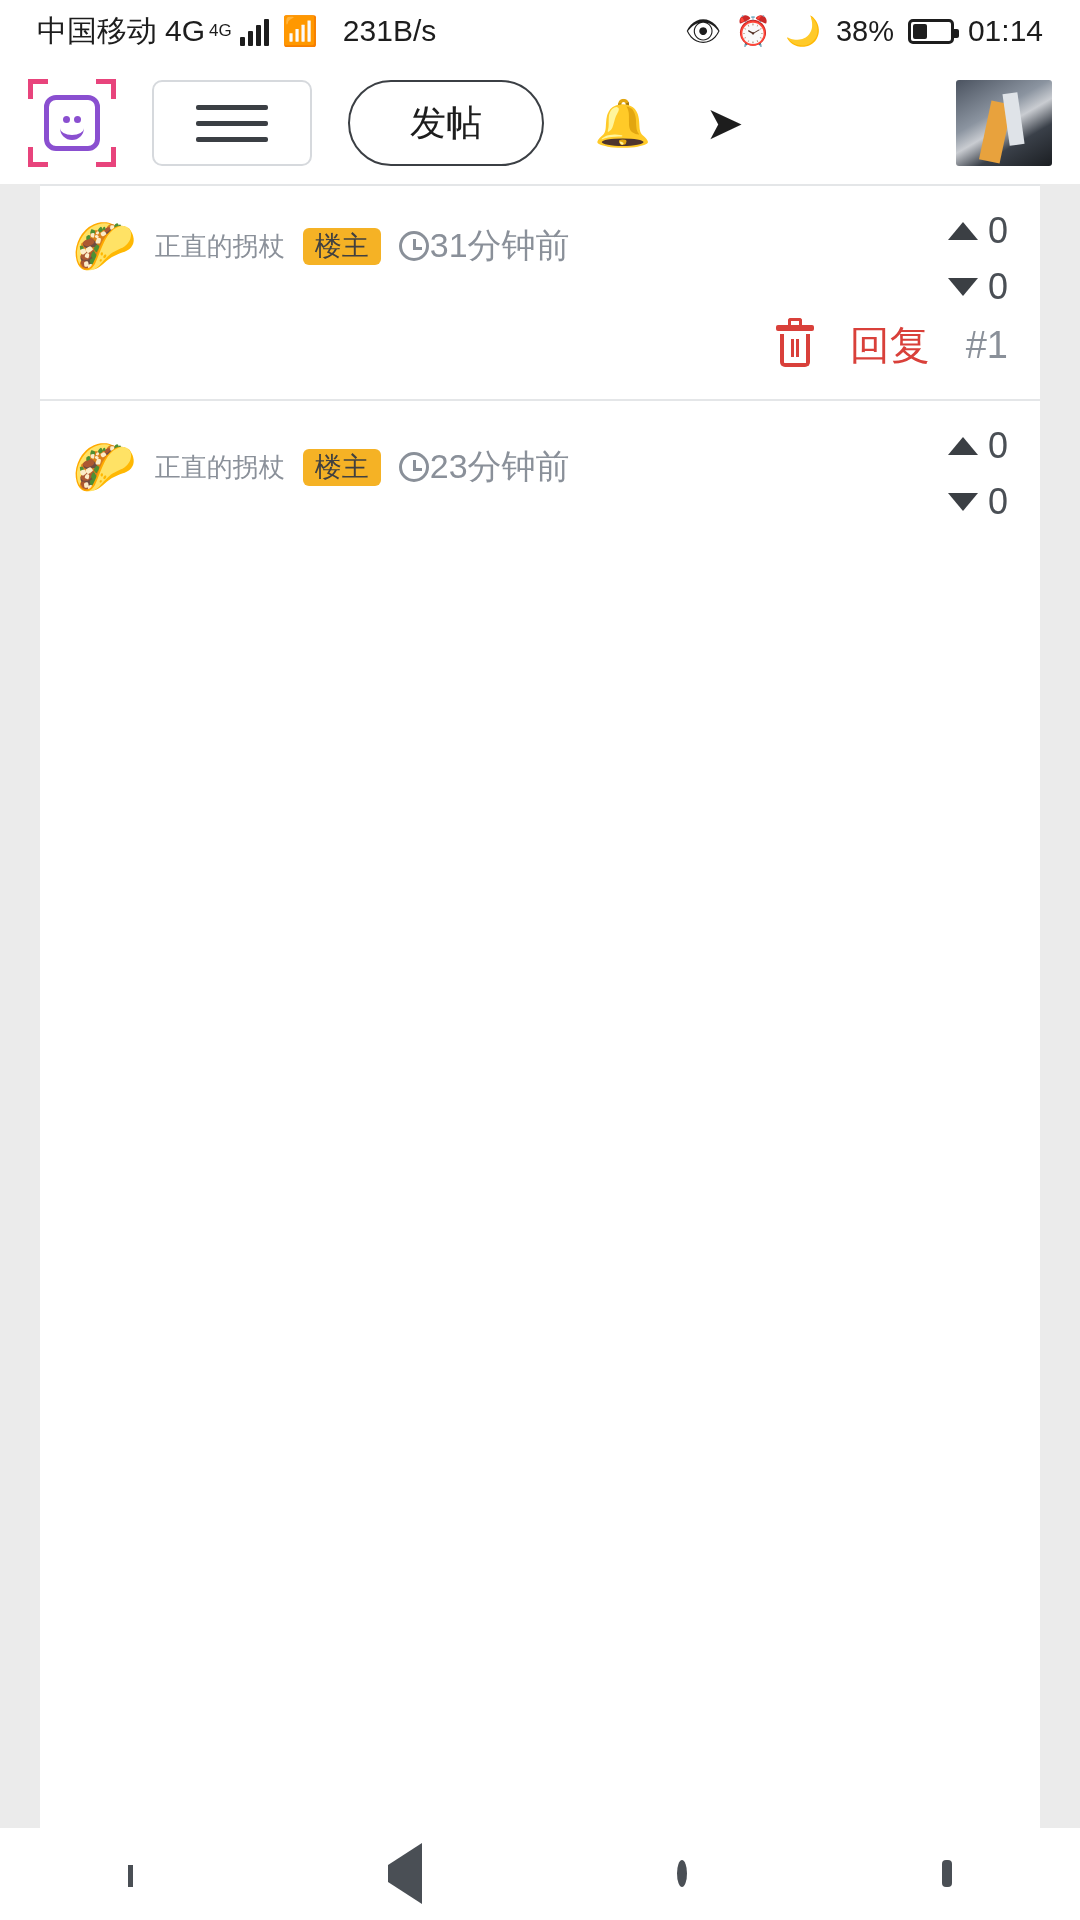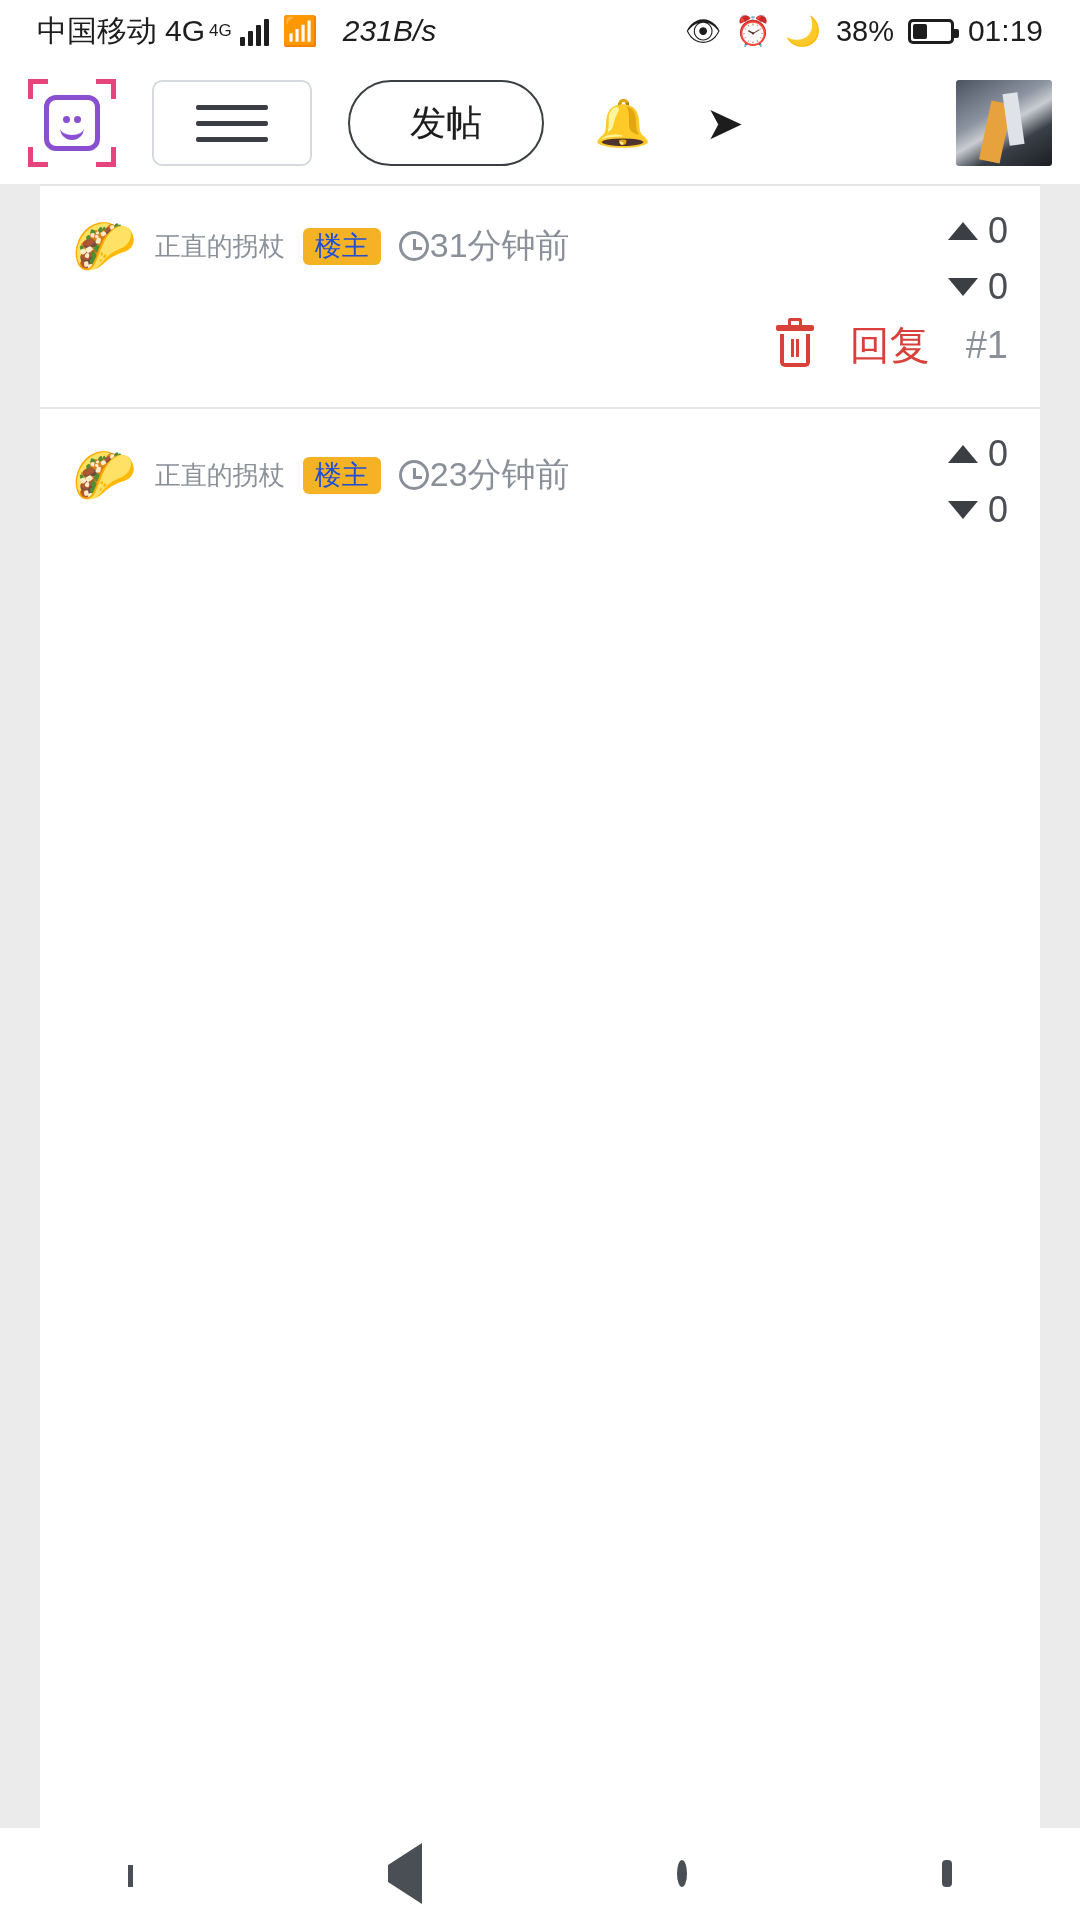--- a/index.html
+++ b/index.html
@@ -25,21 +25,21 @@
   .status-left { display: flex; align-items: center; gap: 8px; }
   .carrier { font-size: 30px; letter-spacing: 0px; }
   .sup4g { font-size: 17px; vertical-align: super; margin-left: -4px; }
   .signal-bars { display: inline-flex; align-items: flex-end; gap: 3px; height: 30px; }
   .signal-bars i { display: block; width: 5px; background: #1d1d1d; border-radius: 1px; }
   .signal-bars i:nth-child(1) { height: 9px; }
   .signal-bars i:nth-child(2) { height: 15px; }
   .signal-bars i:nth-child(3) { height: 21px; }
   .signal-bars i:nth-child(4) { height: 27px; }
   .wifi-icon { font-size: 29px; line-height: 1; margin-left: 6px; }
-  .net-speed { margin-left: 16px; font-size: 30px; font-style: italic; }
+  .net-speed { margin-left: 16px; font-size: 30px; }
   .status-right { margin-left: auto; display: flex; align-items: center; gap: 14px; font-size: 29px; }
   .battery {
     display: inline-flex; align-items: center;
   }
   .battery .shell {
     width: 46px; height: 25px; border: 3px solid #1d1d1d; border-radius: 5px;
     position: relative; display: inline-block;
   }
   .battery .shell::after {
     content: ""; position: absolute; right: -8px; top: 7px; width: 5px; height: 9px;
@@ -125,21 +125,21 @@
 
   .post { padding: 0 32px; }
   .post-head {
     display: flex; align-items: center; gap: 18px;
     padding: 34px 0 12px 0;
     position: relative;
   }
   .taco { font-size: 52px; line-height: 1; }
   .author { font-size: 26px; color: #8a9099; }
   .badge-op {
-    background: #f5b225; color: #1d4ed8; font-size: 27px;
+    background: #f5b225; color: #404040; font-size: 27px;
     padding: 5px 12px; border-radius: 6px; line-height: 1;
   }
   .time-wrap { display: flex; align-items: center; gap: 1px; color: #8a9099; font-size: 34px; }
   .clock-ico {
     width: 30px; height: 30px; border: 3px solid #8a9099; border-radius: 50%;
     position: relative; display: inline-block;
   }
   .clock-ico::before { content:""; position:absolute; left:11px; top:5px; width:3px; height:10px; background:#8a9099; }
   .clock-ico::after { content:""; position:absolute; left:11px; top:13px; width:9px; height:3px; background:#8a9099; }
   .votes {
@@ -154,21 +154,21 @@
     font-size: 43px;
     line-height: 1.45;
     color: #1d1d1d;
     padding: 18px 0 0 0;
     letter-spacing: 0.5px;
   }
   .post-body p { margin: 0; }
 
   .post-actions {
     display: flex; align-items: center; justify-content: flex-end; gap: 36px;
-    padding: 34px 0 34px 0;
+    padding: 34px 0 26px 0;
   }
   .trash-icon { width: 38px; height: 42px; position: relative; }
   .trash-icon .lid { position: absolute; top: 0; left: 0; width: 38px; height: 6px; background: #d9403a; border-radius: 2px; }
   .trash-icon .handle { position: absolute; top: -7px; left: 12px; width: 14px; height: 7px; border: 3px solid #d9403a; border-bottom: none; border-radius: 3px 3px 0 0; }
   .trash-icon .can { position: absolute; top: 9px; left: 4px; width: 30px; height: 33px; border: 4px solid #d9403a; border-top: none; border-radius: 0 0 5px 5px; }
   .trash-icon .can::before, .trash-icon .can::after {
     content: ""; position: absolute; top: 5px; width: 3px; height: 18px; background: #d9403a;
   }
   .trash-icon .can::before { left: 7px; }
   .trash-icon .can::after { right: 7px; }
@@ -213,21 +213,21 @@
   <div class="status-right">
     <span>👁</span>
     <span>⏰</span>
     <span>🌙</span>
     <span>38%</span>
     <span class="battery">
         <span class="shell">
           <span class="fill"></span>
         </span>
       </span>
-    <span class="clock">01:19</span>
+    <span class="clock">01:14</span>
   </div>
 </div>
 
 <div class="app-header">
   <div class="logo-box">
     <span class="corner c1"></span>
       <span class="corner c2"></span>
     <span class="corner c3"></span>
       <span class="corner c4"></span>
     <span class="face">

